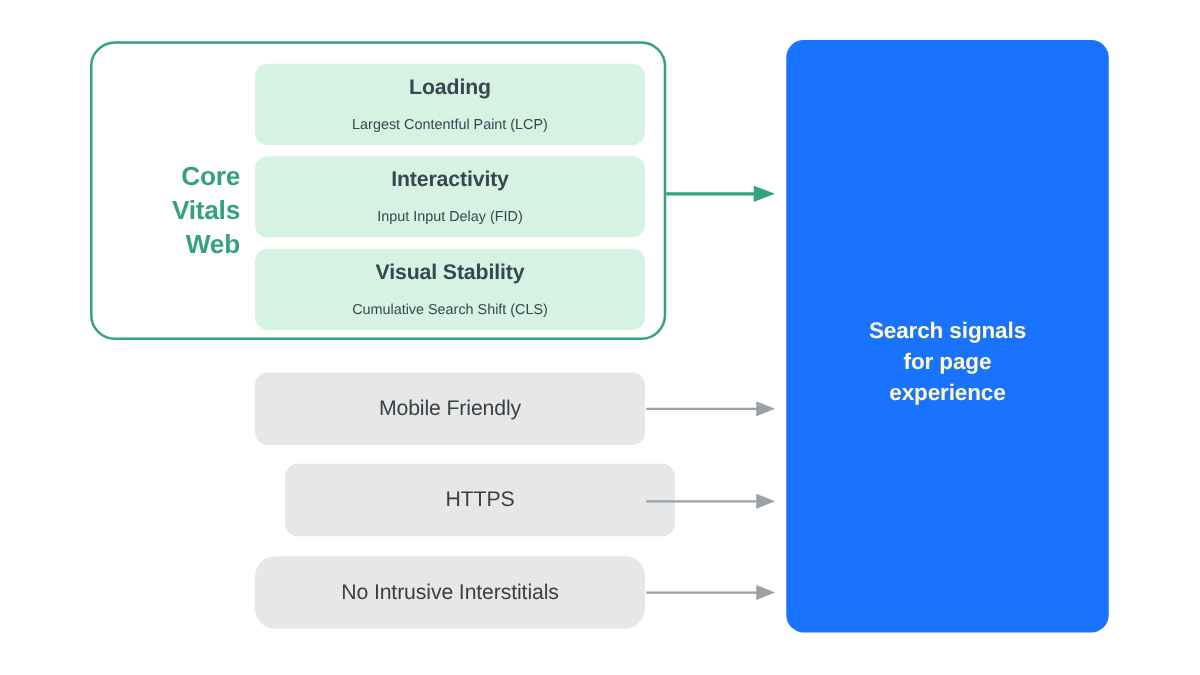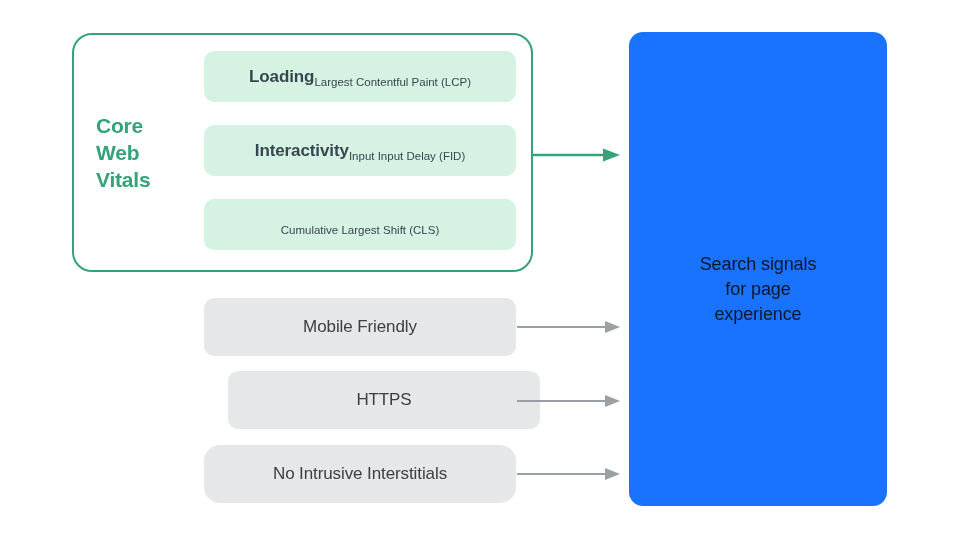--- a/index.html
+++ b/index.html
@@ -27,39 +27,40 @@
     height: 239px;
     box-sizing: border-box;
     border: 2px solid #34a379;
     border-radius: 20px;
     background: transparent;
   }
 
   .cwv-label {
     position: absolute;
     left: 96px;
-    top: 112px;
+    top: 128px;
     width: 96px;
-    text-align: left;
+    text-align: right;
     color: #34a379;
     font-weight: bold;
     font-size: 21px;
     line-height: 27px;
     letter-spacing: -0.2px;
   }
 
   
   .metric-card {
     position: absolute;
     left: 204px;
     width: 312px;
-    height: 51px;
+    height: 65px;
     background: #d5f2e3;
     border-radius: 10px;
     display: flex;
+    flex-direction: column;
     align-items: center;
     justify-content: center;
     box-sizing: border-box;
   }
   .metric-card.m0 { top: 51px; }
   .metric-card.m1 { top: 125px; }
   .metric-card.m2 { top: 199px; }
 
   .metric-title {
     font-size: 17px;
@@ -109,23 +110,23 @@
     width: 258px;
     height: 474px;
     background: #1a73ff;
     border-radius: 14px;
     display: flex;
     align-items: center;
     justify-content: center;
     box-sizing: border-box;
   }
   .dest-text {
-    color: #0f172a;
+    color: #fef9c3;
     font-size: 18px;
-    font-weight: normal;
+    font-weight: bold;
     line-height: 25px;
     text-align: center;
     letter-spacing: -0.1px;
     white-space: pre-line;
     margin-top: 40px;
   }
 
   
   .arrows {
     position: absolute;
@@ -138,36 +139,37 @@
 </style>
 </head>
 <body>
 
 <div id="canvas">
 
   <div class="cwv-outline"></div>
 
   <div class="cwv-label">
     <div>Core</div>
+    <div>Vitals</div>
     <div>Web</div>
-    <div>Vitals</div>
   </div>
 
   <div class="metric-card m0">
     <div class="metric-title">Loading</div>
     <div class="metric-sub">Largest Contentful Paint (LCP)</div>
   </div>
 
   <div class="metric-card m1">
     <div class="metric-title">Interactivity</div>
     <div class="metric-sub">Input Input Delay (FID)</div>
   </div>
 
   <div class="metric-card m2">
-    <div class="metric-sub">Cumulative Largest Shift (CLS)</div>
+    <div class="metric-title">Visual Stability</div>
+    <div class="metric-sub">Cumulative Search Shift (CLS)</div>
   </div>
 
   <div class="signal-box s0">
     <span class="signal-label">Mobile Friendly</span>
   </div>
 
   <div class="signal-box s1">
     <span class="signal-label">HTTPS</span>
   </div>
 

